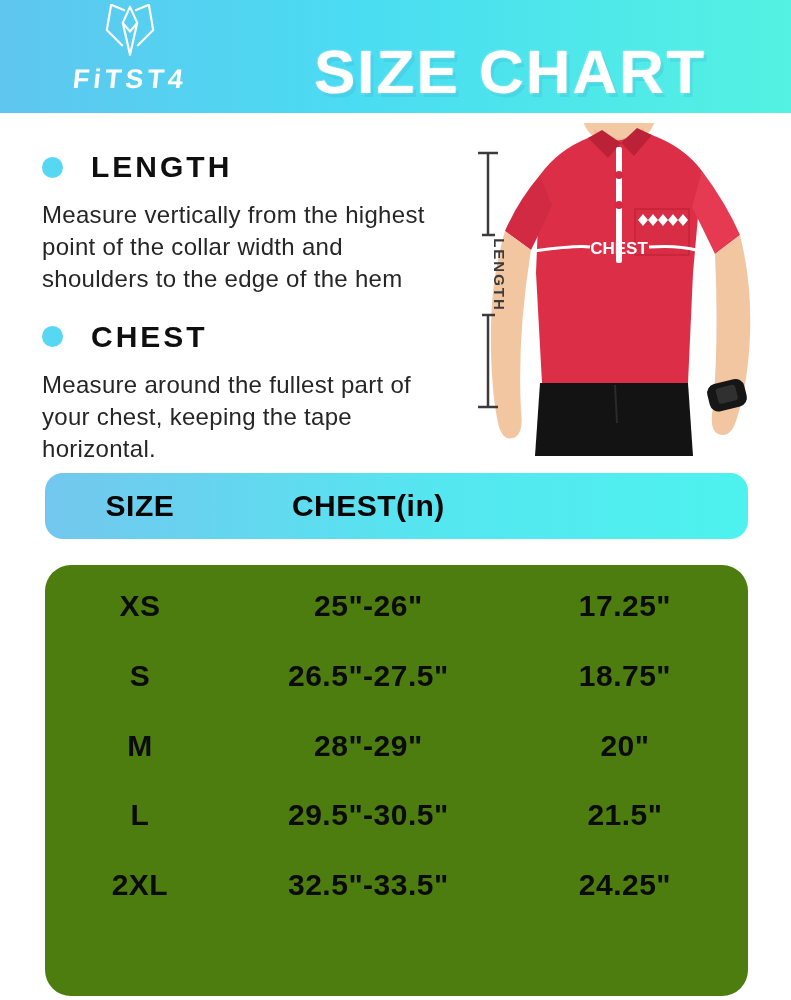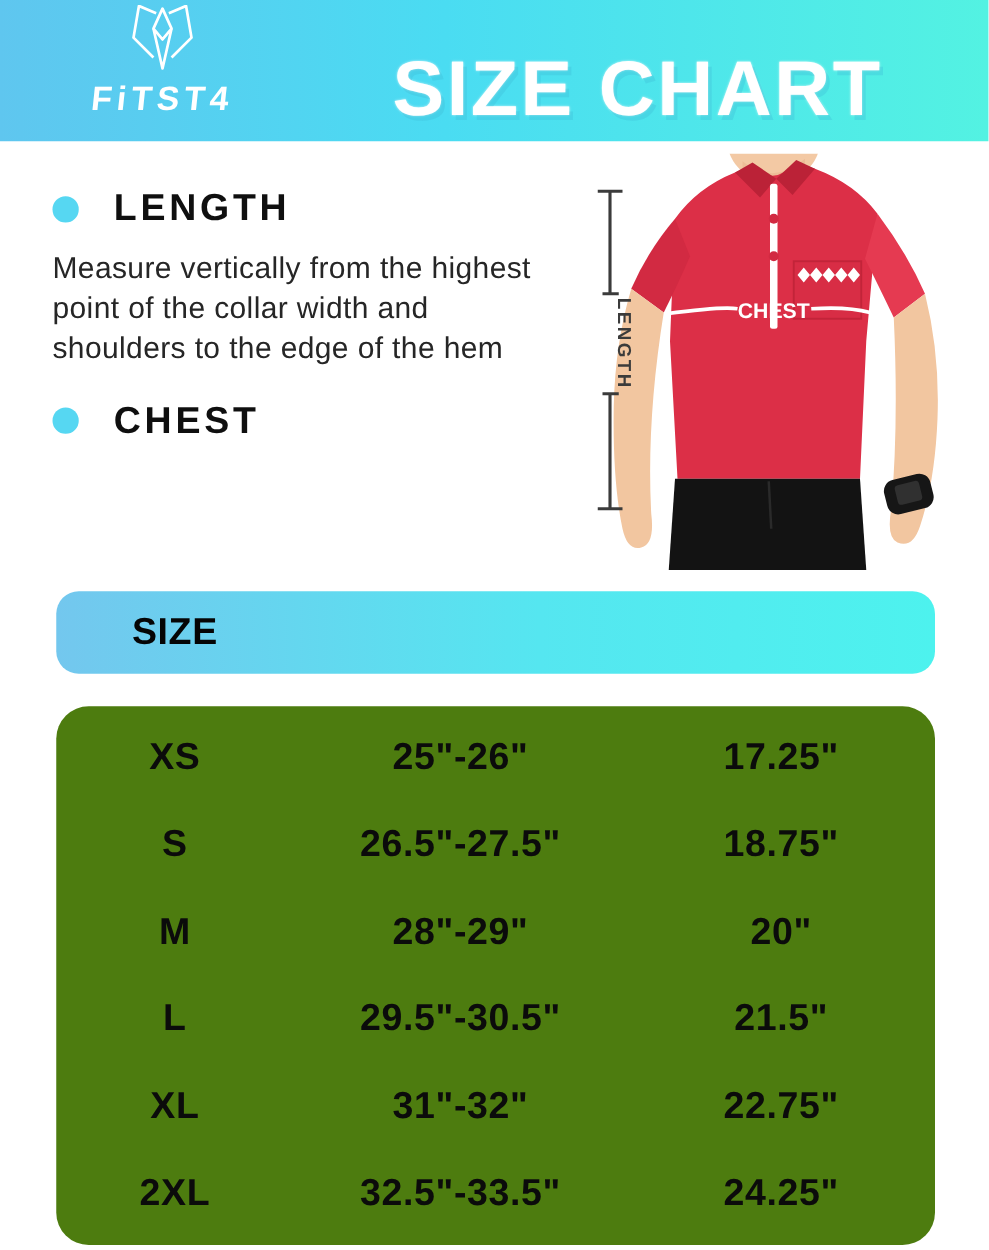--- a/index.html
+++ b/index.html
@@ -95,20 +95,23 @@
       <h2>LENGTH</h2>
     </div>
     <p>Measure vertically from the highest
 point of the collar width and
 shoulders to the edge of the hem</p>
 
     <div class="info-heading">
       <span class="dot"></span>
       <h2>CHEST</h2>
     </div>
+    <p>Measure around the fullest part of
+your chest, keeping the tape
+horizontal.</p>
   </div>
 
   <div class="figure">
     <svg viewBox="0 0 300 338">
 
       <ellipse cx="141" cy="-10" rx="37" ry="33" fill="#f3c9a4"></ellipse>
 
       <path d="M116,6 L116,34 Q141,50 166,34 L166,4 Q141,26 116,6 Z" fill="#ecbd97"></path>
 
       <path d="M62,52 Q80,27 110,15 L124,9 Q141,27 158,7 L174,12 Q206,24 224,48
@@ -149,20 +152,21 @@
         <line x1="4" y1="192" x2="17" y2="192"></line>
         <line x1="10" y1="192" x2="10" y2="284"></line>
         <line x1="0" y1="284" x2="20" y2="284"></line>
       </g>
       <text transform="translate(16,152) rotate(90)" text-anchor="middle" font-size="15" font-weight="600" letter-spacing="2" fill="#3b3b3b" class="annot-text">LENGTH</text>
     </svg>
   </div>
 
   <div class="thead">
     <div class="th">SIZE</div>
+    <div class="th">CHEST(in)</div>
   </div>
 
   <div class="tbody">
     <div class="trow">
       <div class="td">XS</div>
       <div class="td">25"-26"</div>
       <div class="td">17.25"</div>
     </div>
     <div class="trow">
       <div class="td">S</div>
@@ -173,24 +177,19 @@
       <div class="td">M</div>
       <div class="td">28"-29"</div>
       <div class="td">20"</div>
     </div>
     <div class="trow">
       <div class="td">L</div>
       <div class="td">29.5"-30.5"</div>
       <div class="td">21.5"</div>
     </div>
     <div class="trow">
-      <div class="td">XL</div>
-      <div class="td">31"-32"</div>
-      <div class="td">22.75"</div>
-    </div>
-    <div class="trow">
       <div class="td">2XL</div>
       <div class="td">32.5"-33.5"</div>
       <div class="td">24.25"</div>
     </div>
   </div>
 
 </div>
 
 </body></html>

